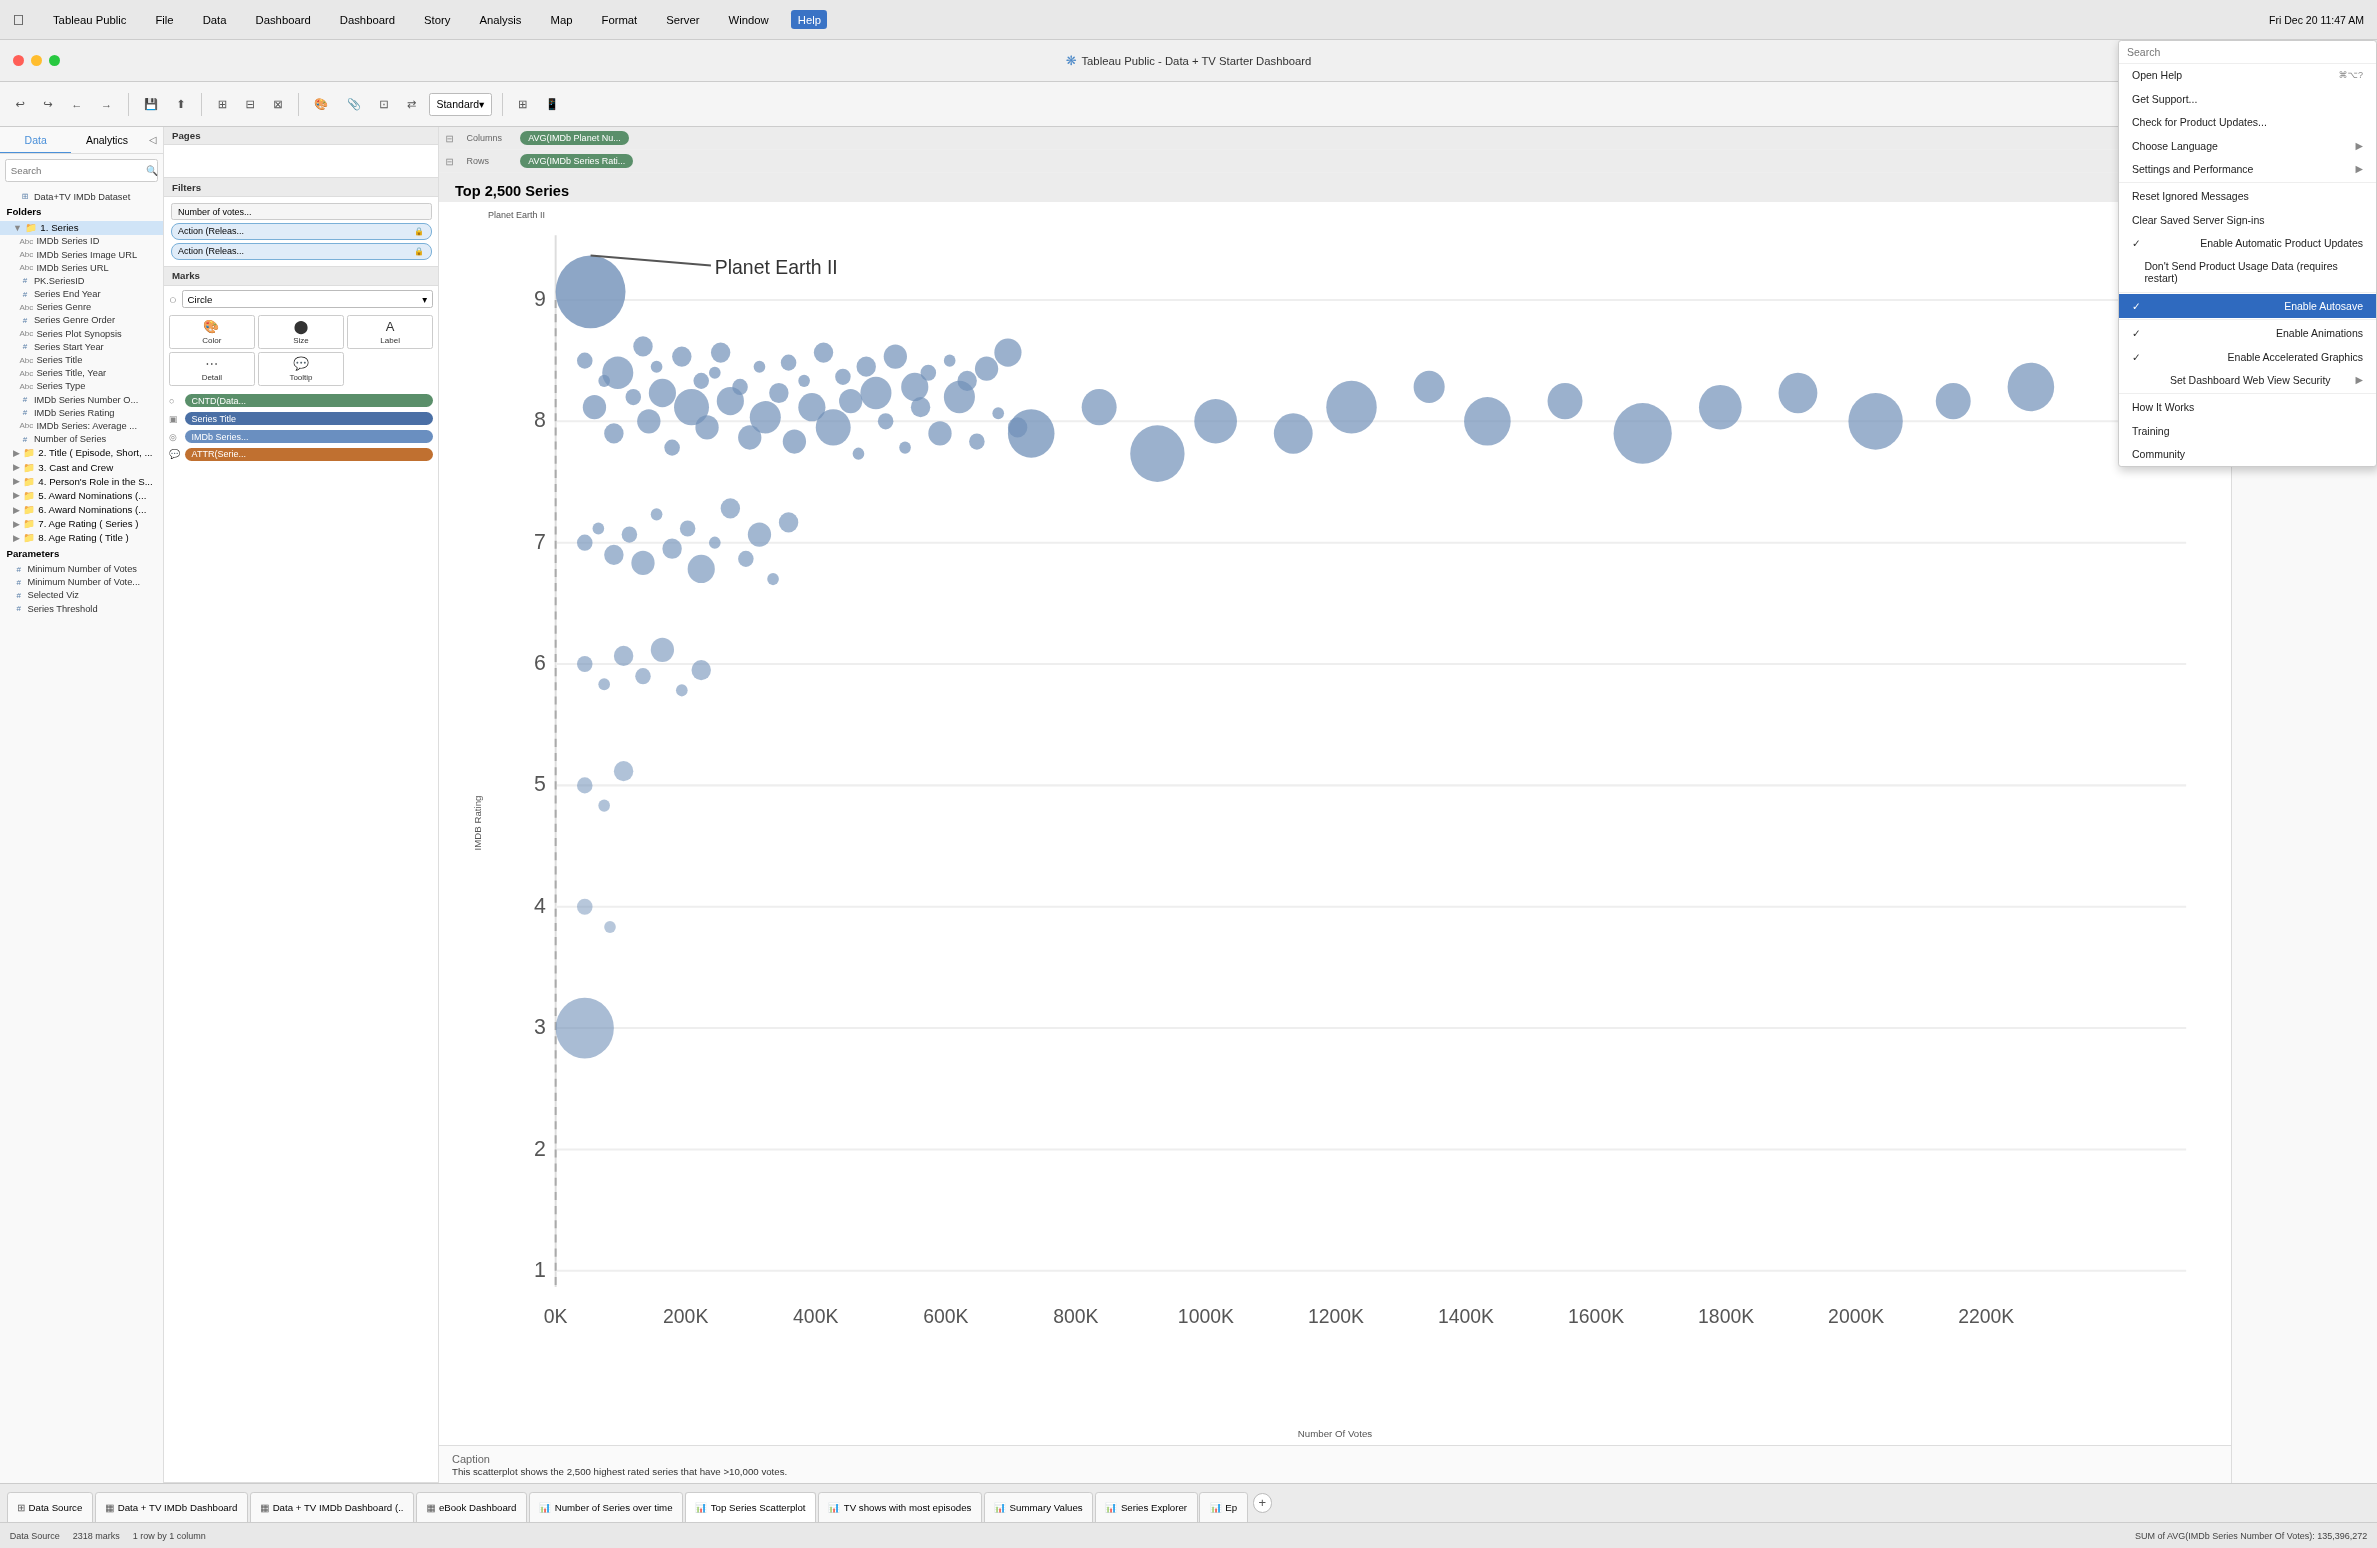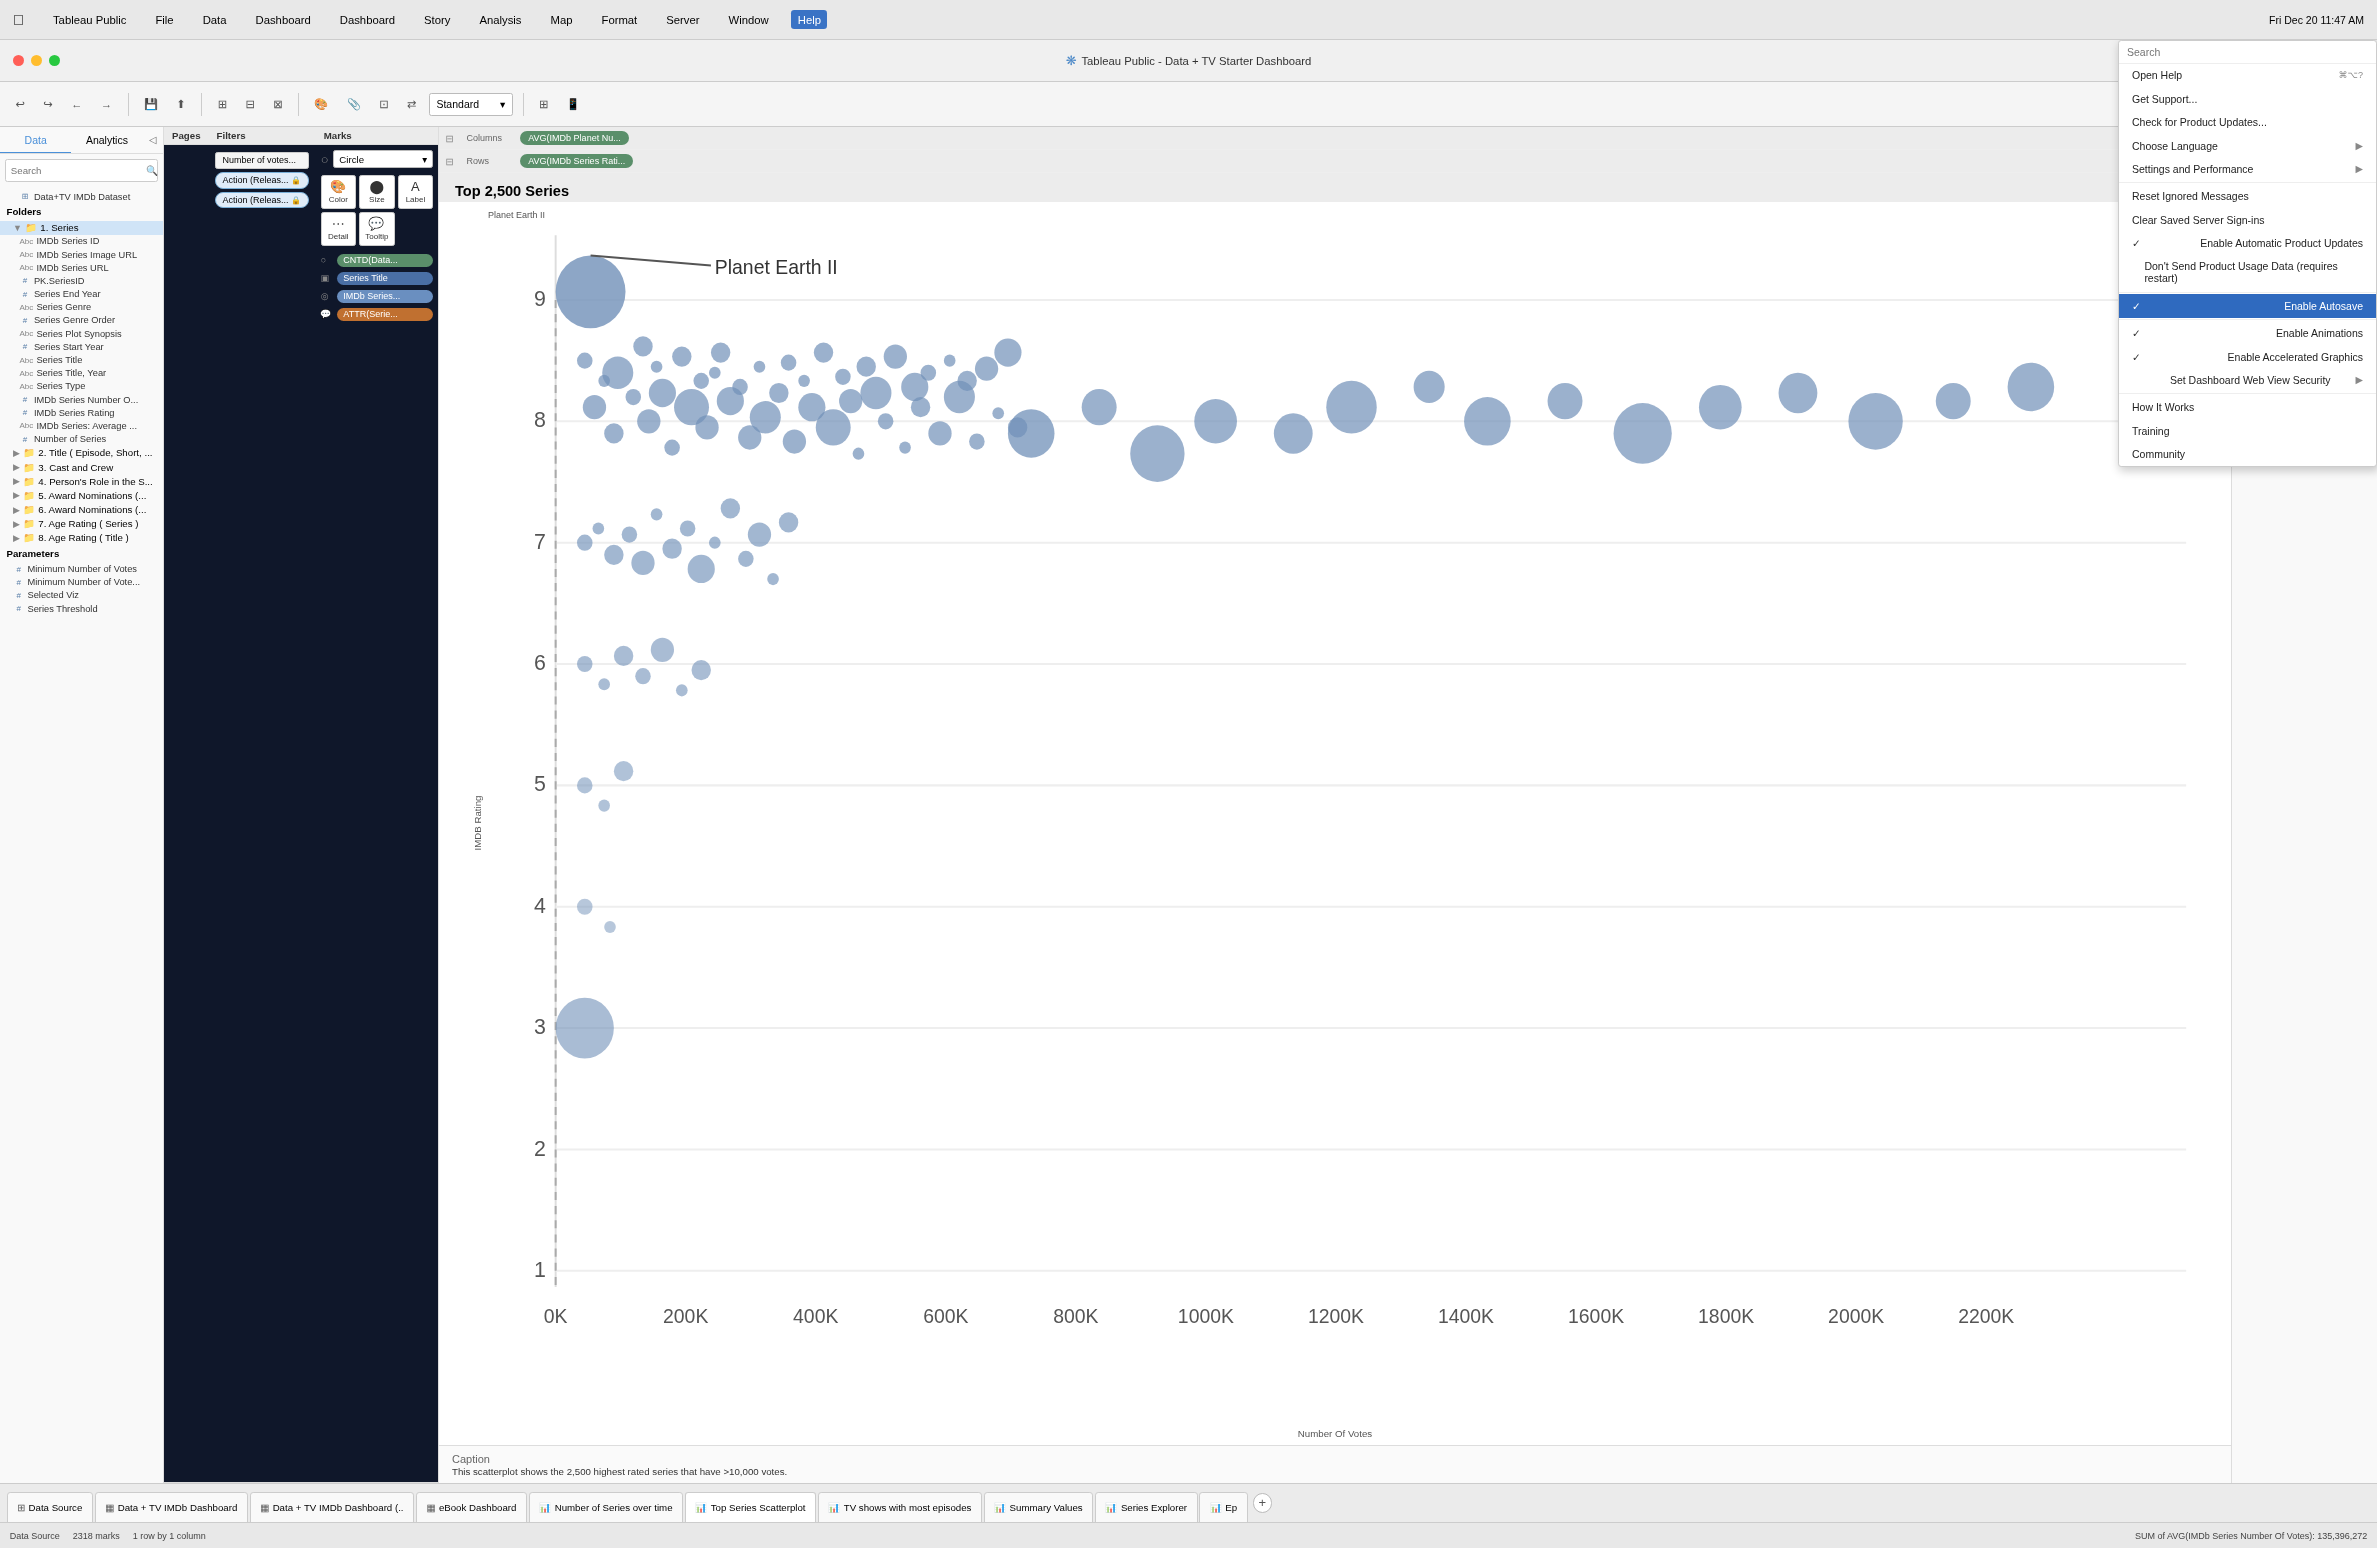--- a/index.html
+++ b/index.html
@@ -25,21 +25,21 @@
     .tl.green { background: #28c840; }
     .title-bar .title-text { font-size: 11.3px; font-weight: 500; color: #333; display: flex; align-items: center; gap: 4.9px; }
     .tableau-icon { color: #4e8ac8; font-size: 13px; }
 
     
     .toolbar {
       background: #f5f5f5; height: 45px; display: flex; align-items: center; padding: 0 9.7px; gap: 6.5px; border-bottom: 0.8px solid #ccc;
     }
     .toolbar-btn { background: none; border: 0.8px solid transparent; padding: 3.2px 4.9px; border-radius: 2.4px; cursor: pointer; font-size: 11.3px; color: #555; }
     .toolbar-separator { width: 0.8px; height: 23px; background: #ccc; margin: 0 3.2px; }
-    .toolbar-dropdown { background: white; border: 0.8px solid #bbb; border-radius: 2.4px; padding: 3.2px 6.5px; font-size: 10.5px; display: flex; align-items: center; gap: 21px; cursor: pointer; height: 23px; }
+    .toolbar-dropdown { background: white; border: 0.8px solid #bbb; border-radius: 2.4px; padding: 3.2px 6.5px; font-size: 10.5px; display: flex; align-items: center; gap: 0; cursor: pointer; height: 23px; }
 
     
     .main-layout { display: flex; height: calc(1548px - 40px - 42px - 45px - 39px - 26px); }
 
     
     .left-panel { width: 164px; background: #f9f9f9; border-right: 0.8px solid #ddd; display: flex; flex-direction: column; overflow: hidden; }
     .panel-tabs { display: flex; border-bottom: 0.8px solid #ddd; }
     .panel-tab { flex: 1; padding: 6.5px; text-align: center; font-size: 10.5px; font-weight: 500; cursor: pointer; border-bottom: 1.6px solid transparent; }
     .panel-tab.active { border-bottom-color: #4a90d9; color: #4a90d9; }
     .panel-tab-arrow { padding: 6.5px; cursor: pointer; font-size: 9.7px; color: #666; }
@@ -51,21 +51,21 @@
     .folder-item.active { background: #d0e4f7; }
     .folder-item .icon { color: #888; font-size: 9px; }
     .field-item { display: flex; align-items: center; gap: 3.2px; padding: 1.6px 6.5px 1.6px 19.4px; cursor: pointer; font-size: 9.3px; color: #333; }
     .field-icon { color: #5a7fa8; font-size: 8px; min-width: 11.3px; text-align: center; }
     .field-icon.abc { color: #888; }
     .field-icon.hash { color: #5a7fa8; }
     .section-header { display: flex; align-items: flex-end; gap: 3.2px; padding: 3.2px 6.5px; font-size: 9.7px; font-weight: 600; cursor: pointer; }
     .param-item { display: flex; align-items: center; gap: 3.2px; padding: 1.6px 6.5px 1.6px 13px; font-size: 9.3px; color: #333; cursor: pointer; }
 
     
-    .sidebar-panel { width: 275px; background: #0f172a; border-right: 0.8px solid #ddd; display: flex; }
+    .sidebar-panel { width: 275px; background: #ffffff; border-right: 0.8px solid #ddd; display: flex; flex-direction: column; }
     .sidebar-section { border-bottom: 0.8px solid #ddd; }
     .sidebar-section-title { background: #ebebeb; padding: 3.2px 8px; font-size: 9.7px; font-weight: 600; color: #333; border-bottom: 0.8px solid #ddd; }
 
     
     .marks-card { padding: 4.9px; }
     .marks-type-row { display: flex; align-items: center; gap: 4.9px; margin-bottom: 6.5px; }
     .marks-type-select { border: 0.8px solid #bbb; border-radius: 2.4px; padding: 2.4px 4.9px; font-size: 9.7px; background: white; flex: 1; display: flex; align-items: center; justify-content: space-between; cursor: pointer; }
     .marks-grid { display: grid; grid-template-columns: repeat(3, 1fr); gap: 3.2px; margin-bottom: 6.5px; }
     .mark-btn { display: flex; flex-direction: column; align-items: center; padding: 3.2px; border: 0.8px solid #ccc; border-radius: 2.4px; cursor: pointer; background: white; font-size: 8px; color: #333; }
     .mark-btn .mark-icon { font-size: 13px; margin-bottom: 1.6px; }

